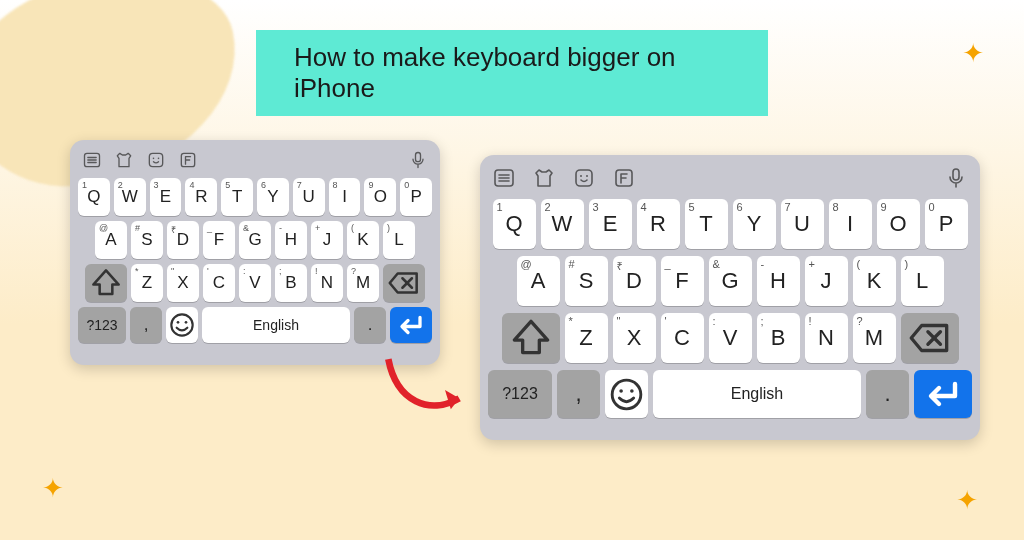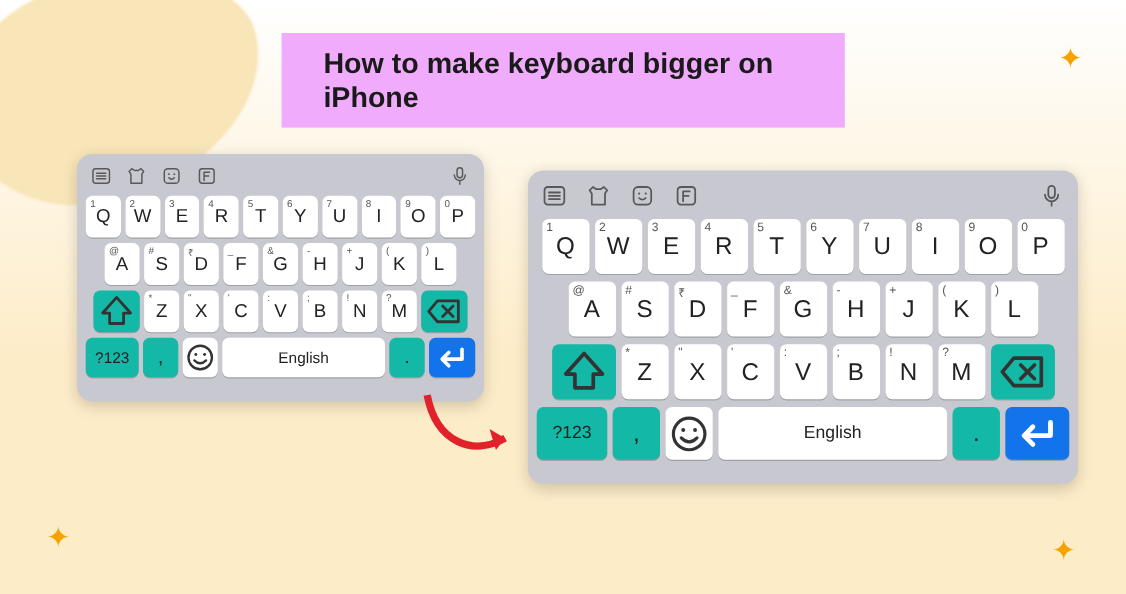--- a/index.html
+++ b/index.html
@@ -1,38 +1,38 @@
 <!DOCTYPE html>
 <html><head>
 <meta charset="utf-8">
 <style>
 *{box-sizing:border-box;margin:0;padding:0}
 body{width:1024px;height:540px;background:linear-gradient(180deg,#fff 0%,#fdecc8 60%,#fdecc8 100%);font-family:-apple-system,Helvetica,Arial,sans-serif;position:relative;overflow:hidden}
 .swoosh{position:absolute;left:-40px;top:-20px;width:280px;height:200px;background:#f8e5b8;border-radius:50% 50% 60% 40%/50% 40% 60% 50%;transform:rotate(-12deg);filter:blur(1px)}
-.title-banner{position:absolute;top:30px;left:50%;transform:translateX(-50%);background:#f0abfc;padding:12px 38px;font-size:26px;font-weight:700;color:#1a1a1a}
+.title-banner{position:absolute;top:30px;left:50%;transform:translateX(-50%);background:#5eead4;padding:12px 38px;font-size:26px;font-weight:400;color:#1a1a1a}
 .sparkle{position:absolute;color:#f5a300;font-size:26px;font-weight:300}
 .sparkle.tr{top:38px;right:40px}
 .sparkle.bl{bottom:36px;left:42px}
 .sparkle.br{bottom:24px;right:46px}
 .kbd-wrap{position:absolute;background:#c8c8d0;border-radius:14px;padding:8px;box-shadow:0 4px 14px rgba(0,0,0,.18)}
 .kbd-wrap.small{left:70px;top:140px;width:370px;height:225px}
 .kbd-wrap.big{left:480px;top:155px;width:500px;height:285px}
 .toolbar{display:flex;align-items:center;gap:12px;height:30px;padding:2px 4px 8px}
 .big .toolbar{height:36px;gap:16px}
 .tb-icon{width:20px;height:20px;opacity:.75}
 .big .tb-icon{width:24px;height:24px}
 .tb-spacer{flex:1}
 .row{display:flex;justify-content:center;gap:4px;margin-bottom:5px}
 .big .row{gap:5px;margin-bottom:7px}
 .key{background:#fff;border-radius:6px;box-shadow:0 1px 0 rgba(0,0,0,.2);display:flex;flex-direction:column;align-items:center;justify-content:center;color:#222;position:relative;font-weight:400}
 .small .key{width:32px;height:38px;font-size:17px}
 .big .key{width:43px;height:50px;font-size:22px}
 .key .sup{position:absolute;top:2px;left:4px;font-size:9px;color:#555;font-weight:300}
 .big .key .sup{font-size:11px}
-.key.fn{background:#14b8a6}
+.key.fn{background:#a3a3a3}
 .key.shift,.key.del{width:42px}
 .big .key.shift,.big .key.del{width:58px}
 .key.num{width:48px;font-size:14px}
 .big .key.num{width:64px;font-size:16px}
 .key.space{flex:1;font-size:14px}
 .big .key.space{font-size:16px}
 .key.enter{background:#1273eb;color:#fff;width:42px}
 .big .key.enter{width:58px}
 .key.comma,.key.dot,.key.emoji{width:32px}
 .big .key.comma,.big .key.dot,.big .key.emoji{width:43px}

